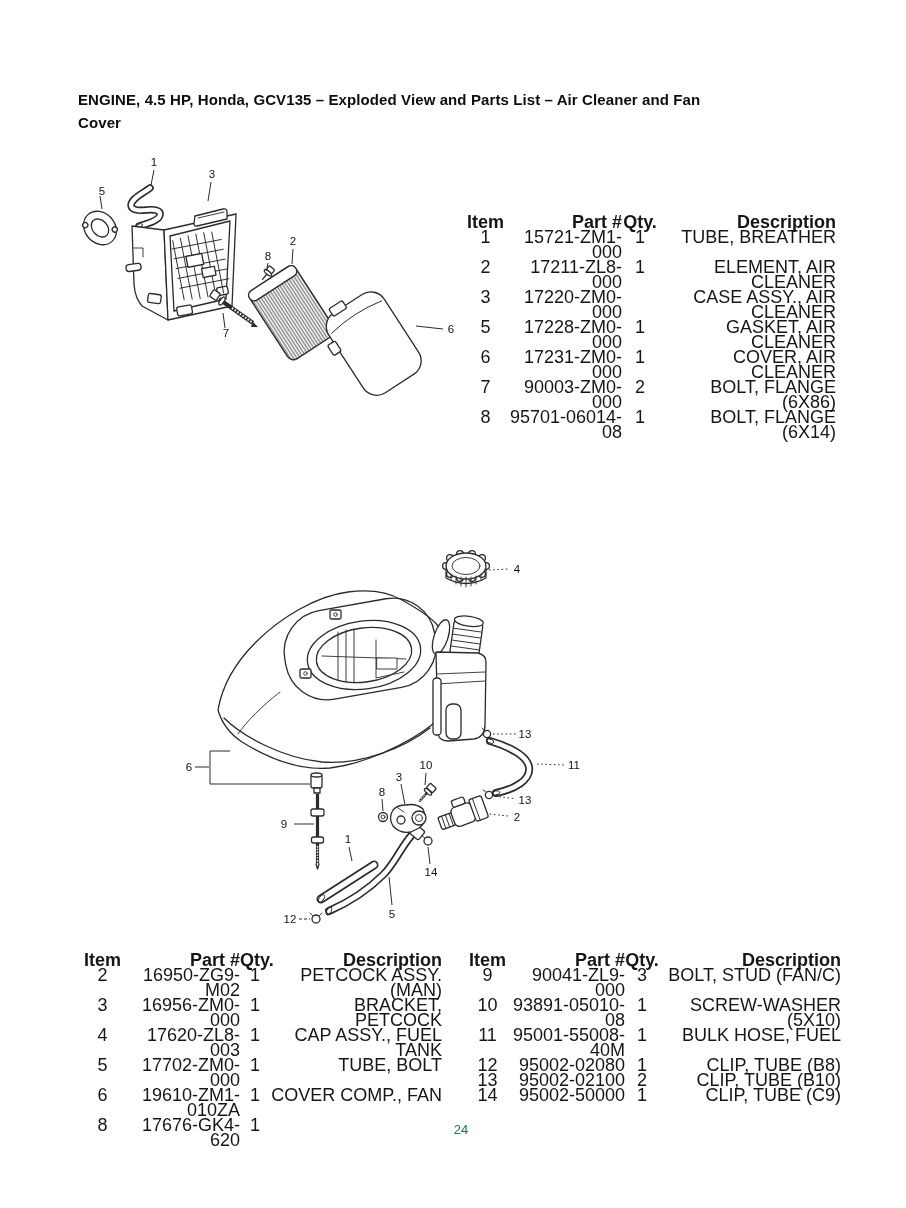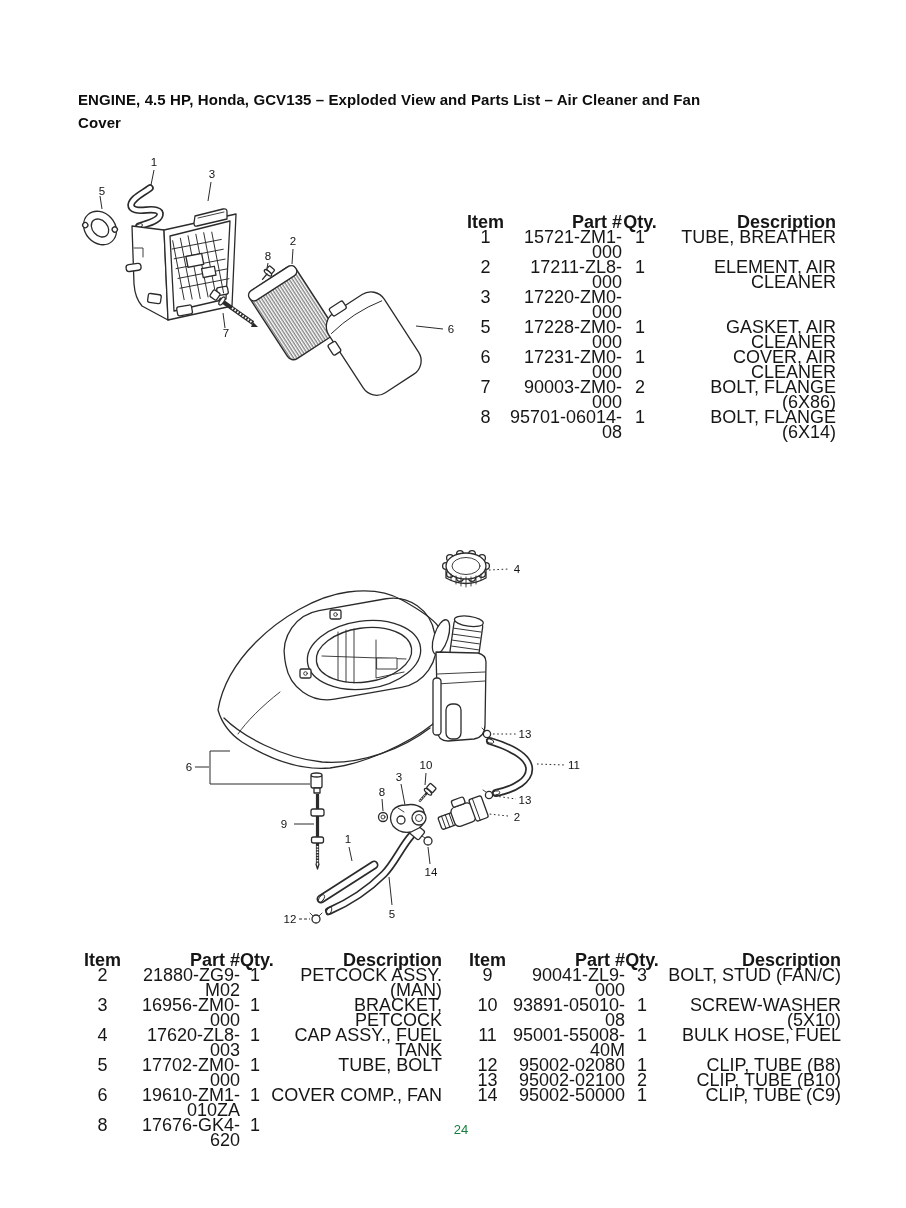--- a/index.html
+++ b/index.html
@@ -151,20 +151,22 @@
         <span class="c-item">2</span>
         <span class="c-part">17211-ZL8-000</span>
         <span class="c-qty">1</span>
         <span class="c-desc">ELEMENT, AIR CLEANER</span>
       </div>
 
       <div class="prow">
         <span class="c-item">3</span>
         <span class="c-part">17220-ZM0-000</span>
         <span class="c-qty"></span>
+        <span class="c-desc">CASE ASSY., AIR
+CLEANER</span>
       </div>
 
       <div class="prow">
         <span class="c-item">5</span>
         <span class="c-part">17228-ZM0-000</span>
         <span class="c-qty">1</span>
         <span class="c-desc">GASKET, AIR CLEANER</span>
       </div>
 
       <div class="prow">
@@ -383,21 +385,21 @@
   <div class="prow phead">
     <span class="c-item">Item</span>
     <span class="c-part">Part #</span>
     <span class="c-qty">Qty.</span>
     <span class="c-desc">Description</span>
   </div>
   <div>
 
       <div class="prow">
         <span class="c-item">2</span>
-        <span class="c-part">21880-ZG9-M02</span>
+        <span class="c-part">16950-ZG9-M02</span>
         <span class="c-qty">1</span>
         <span class="c-desc">PETCOCK ASSY. (MAN)</span>
       </div>
 
       <div class="prow">
         <span class="c-item">3</span>
         <span class="c-part">16956-ZM0-000</span>
         <span class="c-qty">1</span>
         <span class="c-desc">BRACKET, PETCOCK</span>
       </div>

